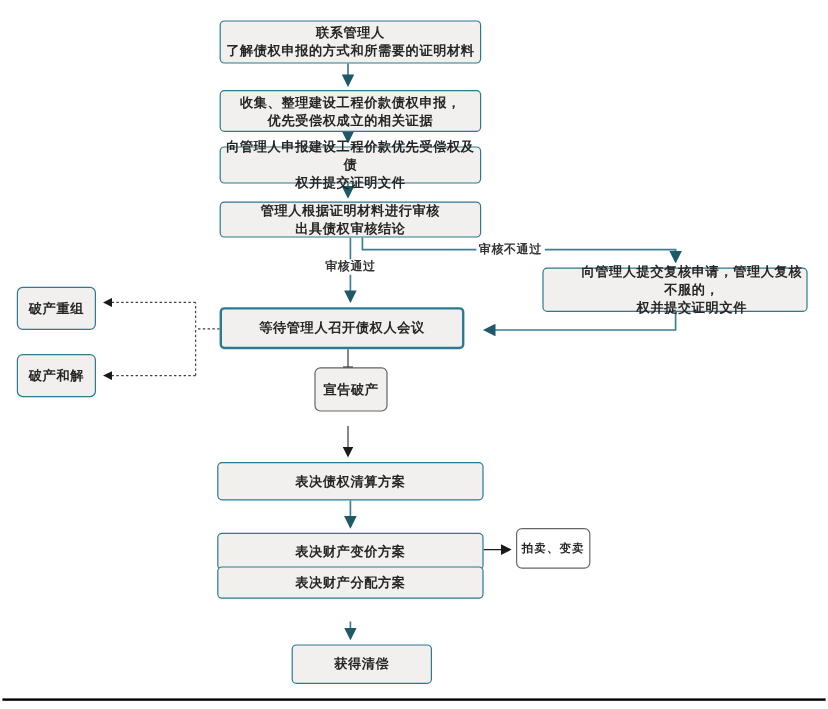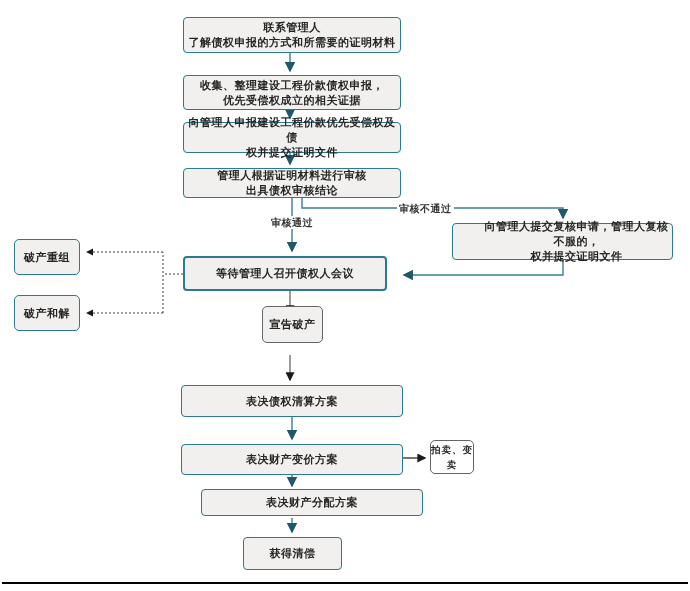--- a/index.html
+++ b/index.html
@@ -123,28 +123,28 @@
   </div>
 
   <div class="node" style="left:181px;top:385px;width:222px;height:32px;">
     <span>表决债权清算方案</span>
   </div>
 
   <div class="node" style="left:181px;top:444px;width:222px;height:31px;justify-content:center;">
     <span>表决财产变价方案</span>
   </div>
 
-  <div class="node gray white small-r auction-font" style="left:430px;top:440px;width:44px;height:34px;">
+  <div class="node gray white small-r auction-font" style="left:430px;top:440px;width:62px;height:34px;">
     <span>拍卖、变卖</span>
   </div>
 
-  <div class="node" style="left:181px;top:489px;width:222px;height:27px;margin-left:20px;">
+  <div class="node" style="left:181px;top:472px;width:222px;height:27px;">
     <span>表决财产分配方案</span>
   </div>
 
-  <div class="node" style="left:243px;top:537px;width:99px;height:33px;">
+  <div class="node" style="left:243px;top:537px;width:117px;height:33px;">
     <span>获得清偿</span>
   </div>
 
   <div class="edge-label" style="left:269px;top:216px;">审核通过</div>
   <div class="edge-label" style="left:397px;top:202px;">审核不通过</div>
 
 </div>
 
 </body></html>

